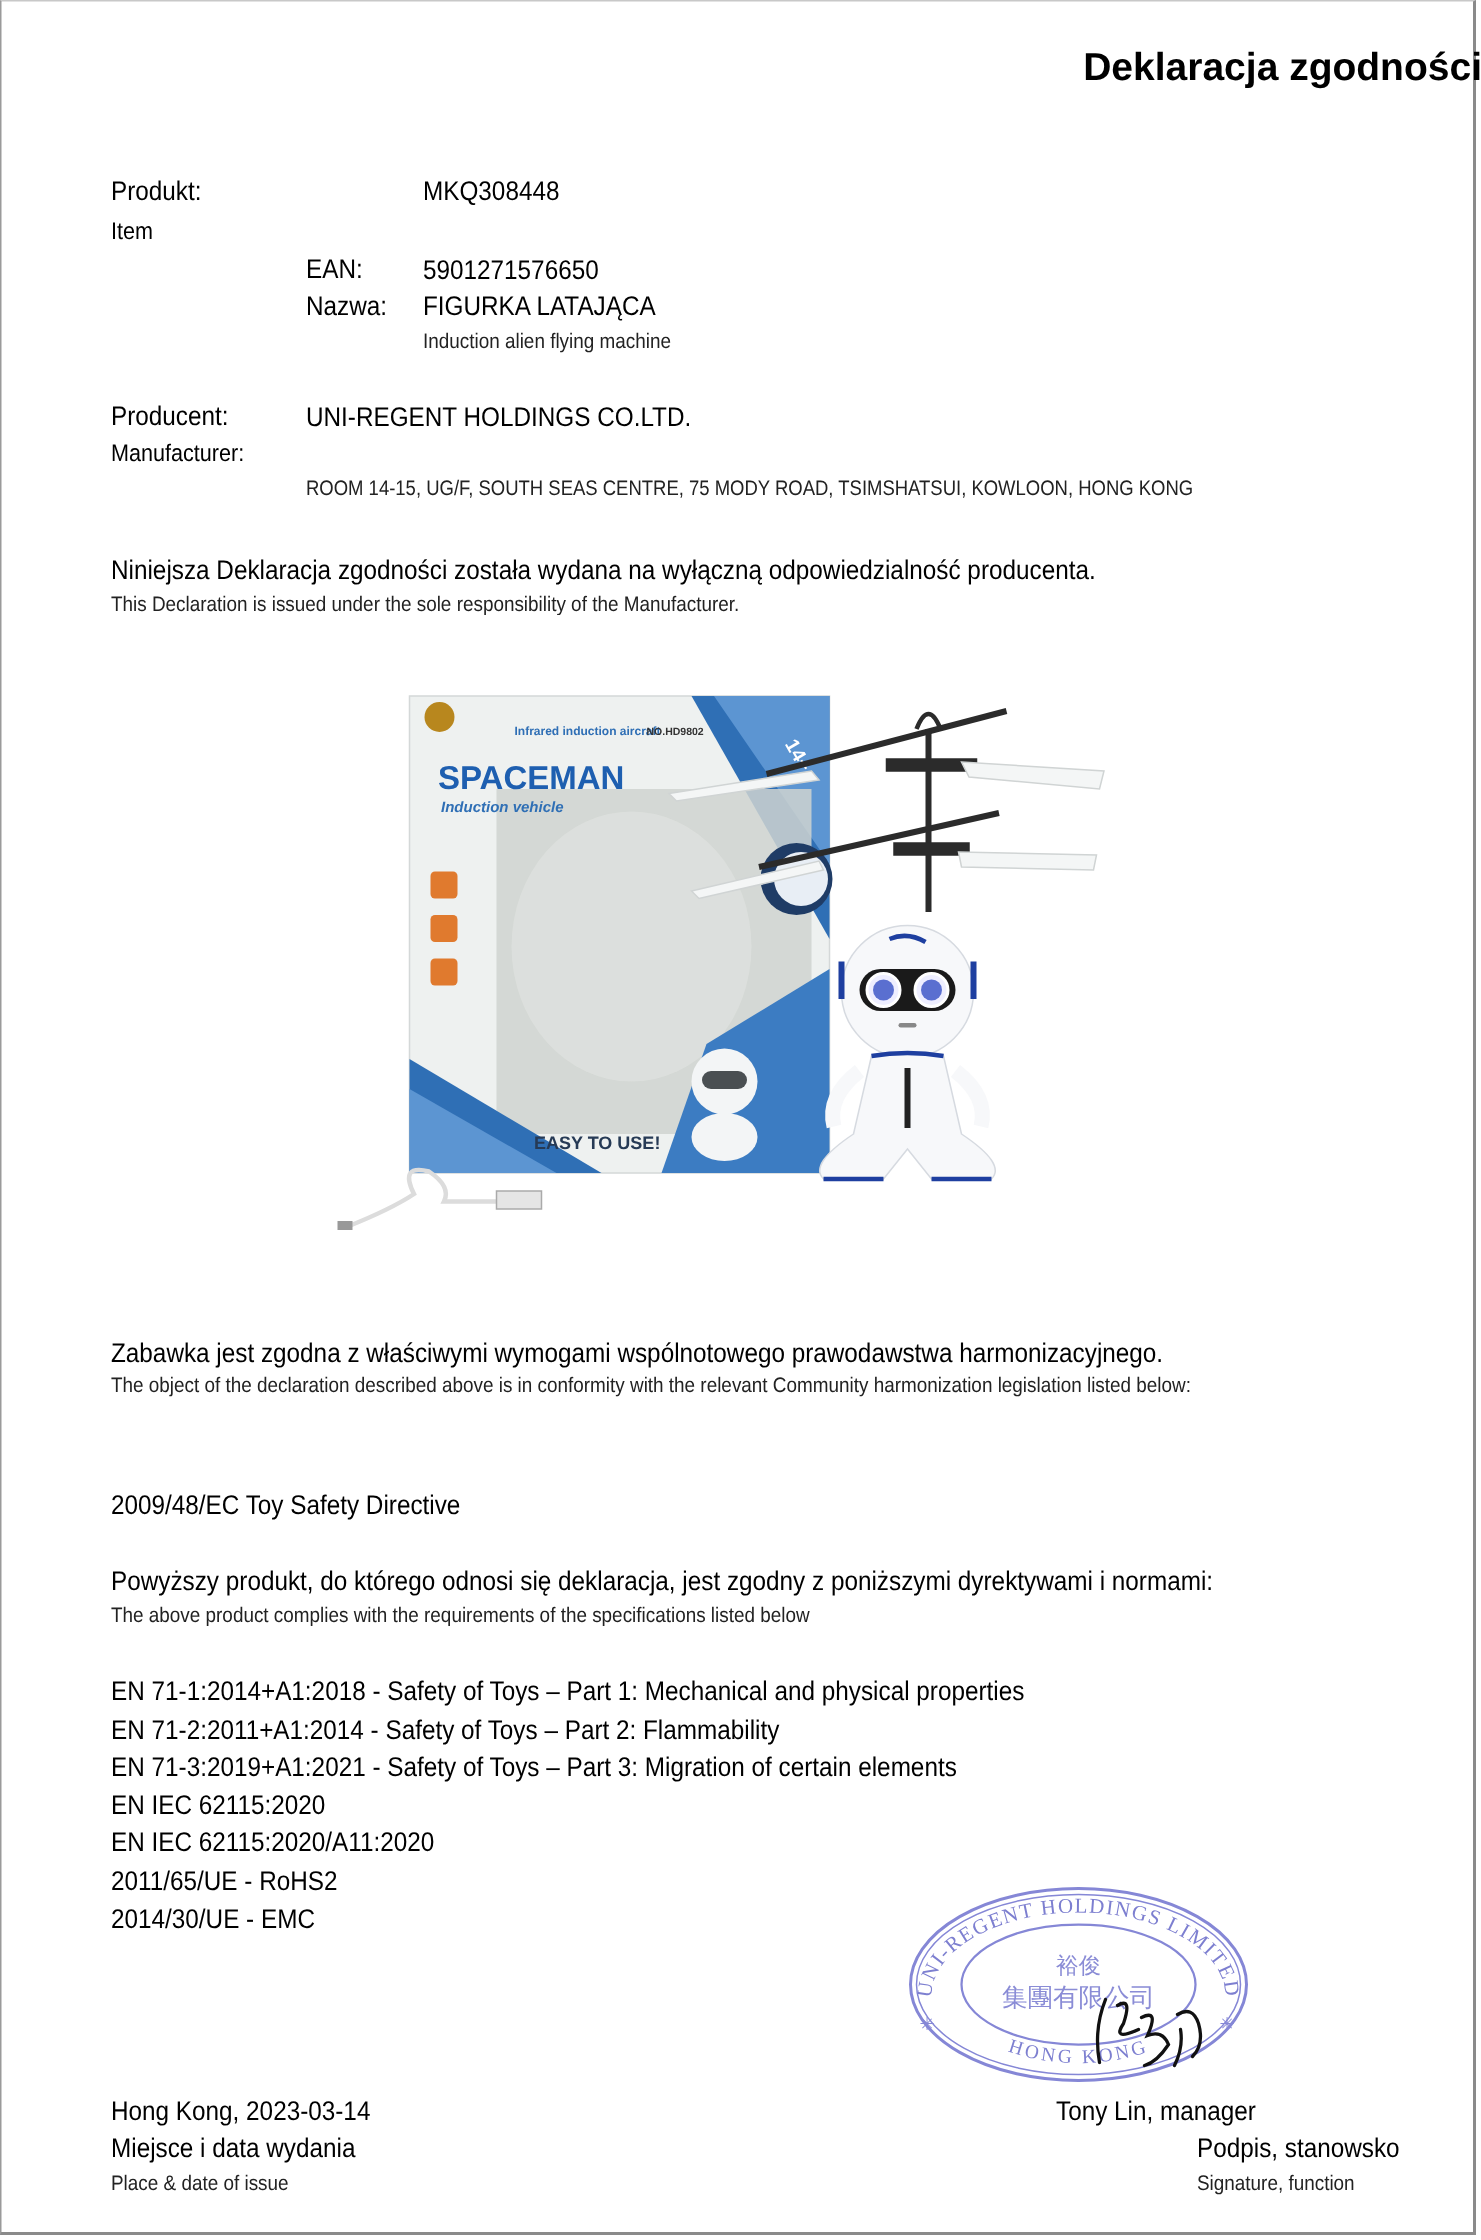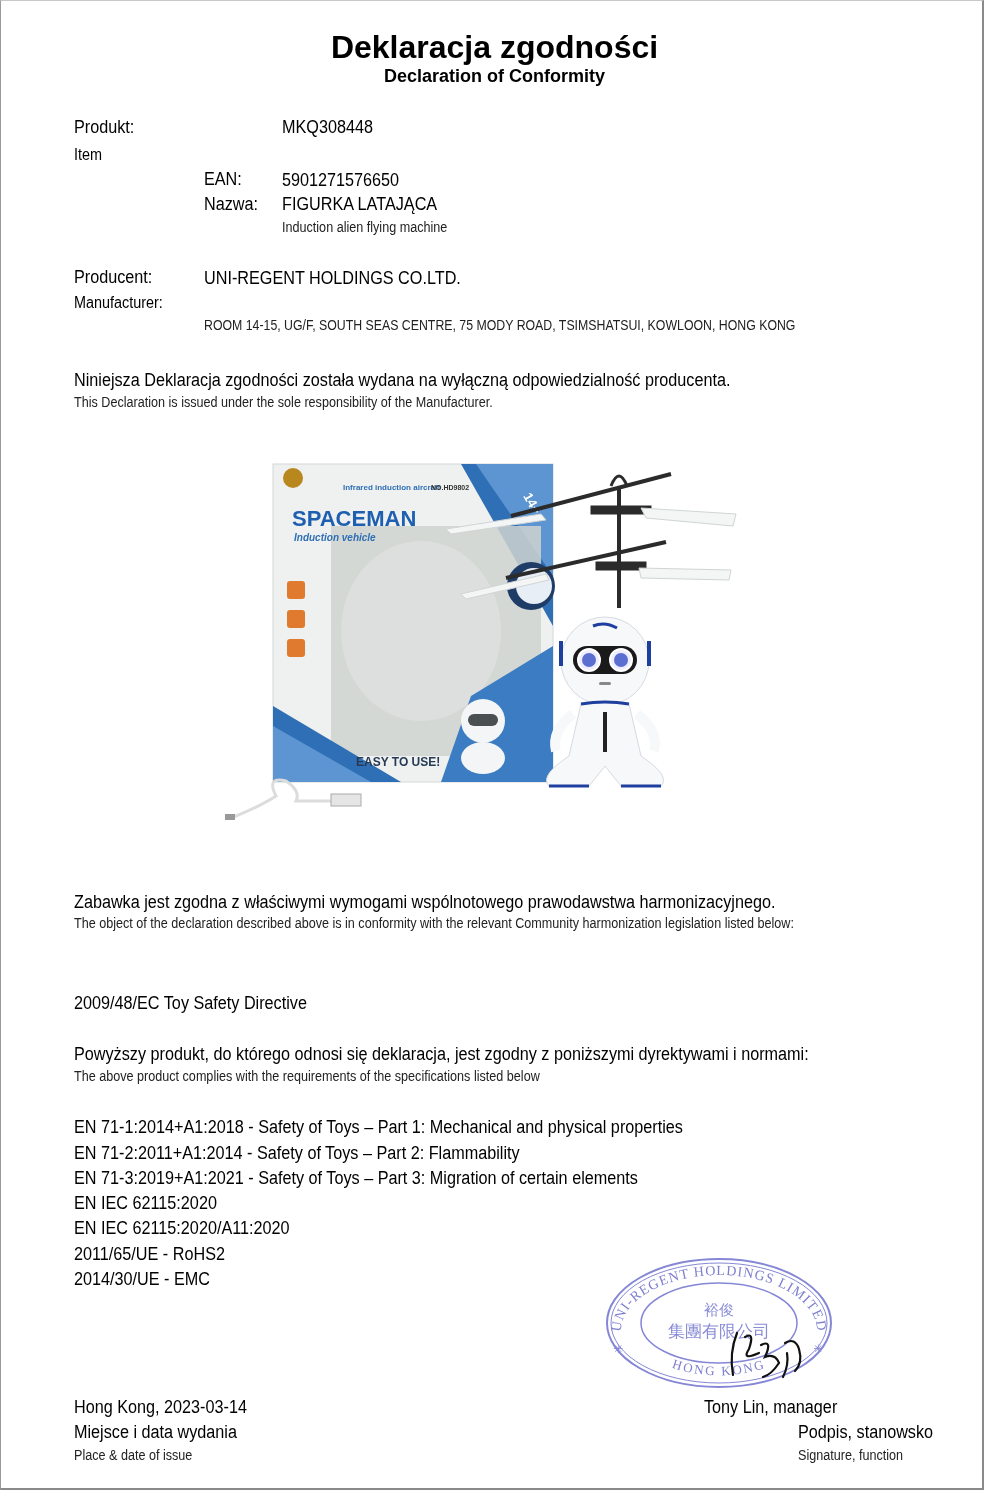--- a/index.html
+++ b/index.html
@@ -3,36 +3,35 @@
 <meta charset="utf-8">
 <style>
   html, body { margin: 0; padding: 0; background: #ffffff; }
   body { width: 987px; height: 1493px; position: relative; overflow: hidden;
          font-family: "Liberation Sans", "DejaVu Sans", sans-serif; color: #000; }
   .page { position: absolute; left: 0; top: 0; width: 984px; height: 1490px;
           border-right: 2px solid #8a8a8a; border-bottom: 2px solid #8a8a8a;
           border-left: 1px solid #9a9a9a; border-top: 1px solid #c8c8c8; box-sizing: border-box; }
   .abs { position: absolute; white-space: nowrap; }
   .narrow { transform: scaleX(0.9); transform-origin: left top; }
-  .title { left: 0; width: 987px; text-align: center; top: 28px; font-size: 32px; font-weight: bold; }
+  .title { left: 0; width: 987px; text-align: right; top: 28px; font-size: 26px; font-weight: bold; }
   .subtitle { left: 0; width: 987px; text-align: center; top: 65px; font-size: 18px; font-weight: bold; }
   .lbl { font-size: 18px; }
   .small { font-size: 14px; color: #222; }
   .stmt { font-size: 18px; }
   .std { font-size: 18px; }
   .photo { position: absolute; left: 200px; top: 455px; width: 560px; height: 395px; }
   .stamp { position: absolute; left: 598px; top: 1252px; width: 240px; height: 140px; }
 </style>
 </head>
 <body>
 
 <div class="page">
 
   <div class="abs title">Deklaracja zgodności</div>
-  <div class="abs subtitle">Declaration of Conformity</div>
 
   <div class="abs lbl narrow" style="left:73px; top:116px;">Produkt:</div>
   <div class="abs narrow" style="left:73px; top:145px; font-size:16px;">Item</div>
   <div class="abs lbl narrow" style="left:281px; top:116px;">MKQ308448</div>
 
   <div class="abs lbl narrow" style="left:203px; top:168px;">EAN:</div>
   <div class="abs lbl narrow" style="left:281px; top:169px;">5901271576650</div>
   <div class="abs lbl narrow" style="left:203px; top:193px;">Nazwa:</div>
   <div class="abs lbl narrow" style="left:281px; top:193px;">FIGURKA LATAJĄCA</div>
   <div class="abs small narrow" style="left:281px; top:218px;">Induction alien flying machine</div>

